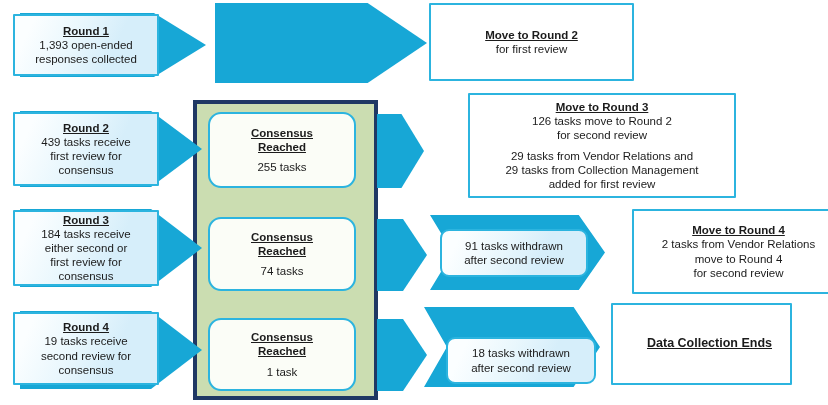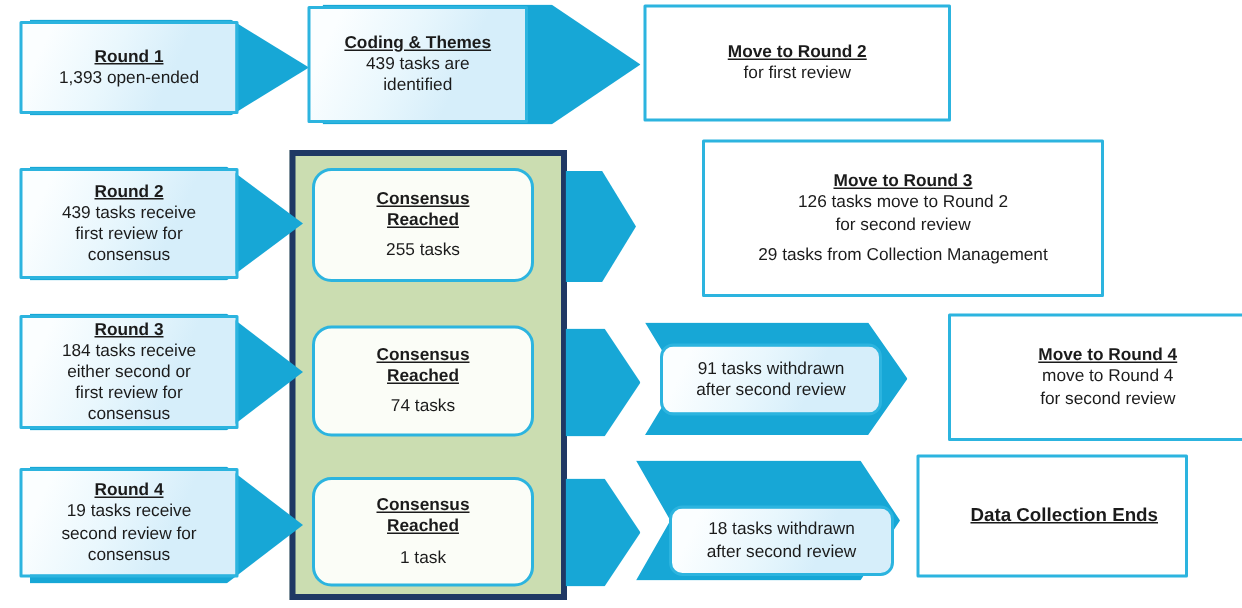--- a/index.html
+++ b/index.html
@@ -30,28 +30,24 @@
 </style>
 </head>
 <body>
 
 <div class="canvas">
 
   <div class="arrow point" style="left:20px;top:13px;width:186px;height:64px;"></div>
   <div class="box blue" style="left:13px;top:14px;width:146px;height:62px;">
     <div class="title">Round 1</div>
     <div>1,393 open-ended</div>
+    <div>responses collected</div>
   </div>
 
   <div class="arrow point" style="left:215px;top:3px;width:212px;height:80px;"></div>
-  <div class="box blue" style="left:205px;top:4px;width:147px;height:78px;">
-    <div class="title">Coding &amp; Themes</div>
-    <div>439 tasks are</div>
-    <div>identified</div>
-  </div>
 
   <div class="box white" style="left:429px;top:3px;width:205px;height:78px;">
     <div class="title">Move to Round 2</div>
     <div>for first review</div>
   </div>
 
   <div class="pen"></div>
 
   <div class="arrow point" style="left:20px;top:111px;width:182px;height:76px;"></div>
   <div class="box blue" style="left:13px;top:112px;width:146px;height:74px;align-items:center;">
@@ -67,21 +63,23 @@
     <div class="gap"></div>
     <div>255 tasks</div>
   </div>
 
   <div class="arrow out" style="left:377px;top:114px;width:47px;height:74px;"></div>
   <div class="box white" style="left:424px;top:93px;width:268px;height:105px;margin-left:44px;">
     <div class="title">Move to Round 3</div>
     <div>126 tasks move to Round 2</div>
     <div>for second review</div>
     <div class="gap"></div>
+    <div>29 tasks from Vendor Relations and</div>
     <div>29 tasks from Collection Management</div>
+    <div>added for first review</div>
   </div>
 
   <div class="arrow point" style="left:20px;top:209px;width:182px;height:78px;"></div>
   <div class="box blue" style="left:13px;top:210px;width:146px;height:76px;">
     <div class="title">Round 3</div>
     <div>184 tasks receive</div>
     <div>either second or</div>
     <div>first review for</div>
     <div>consensus</div>
   </div>
@@ -95,20 +93,21 @@
 
   <div class="arrow out" style="left:377px;top:219px;width:50px;height:72px;"></div>
   <div class="arrow band" style="left:430px;top:215px;width:175px;height:75px;"></div>
   <div class="box blue" style="left:440px;top:229px;width:148px;height:48px;border-radius:9px;">
     <div>91 tasks withdrawn</div>
     <div>after second review</div>
   </div>
 
   <div class="box white" style="left:632px;top:209px;width:213px;height:85px;">
     <div class="title">Move to Round 4</div>
+    <div>2 tasks from Vendor Relations</div>
     <div>move to Round 4</div>
     <div>for second review</div>
   </div>
 
   <div class="arrow point" style="left:20px;top:311px;width:182px;height:78px;"></div>
   <div class="box blue" style="left:13px;top:312px;width:146px;height:73px;">
     <div class="title">Round 4</div>
     <div>19 tasks receive</div>
     <div>second review for</div>
     <div>consensus</div>

